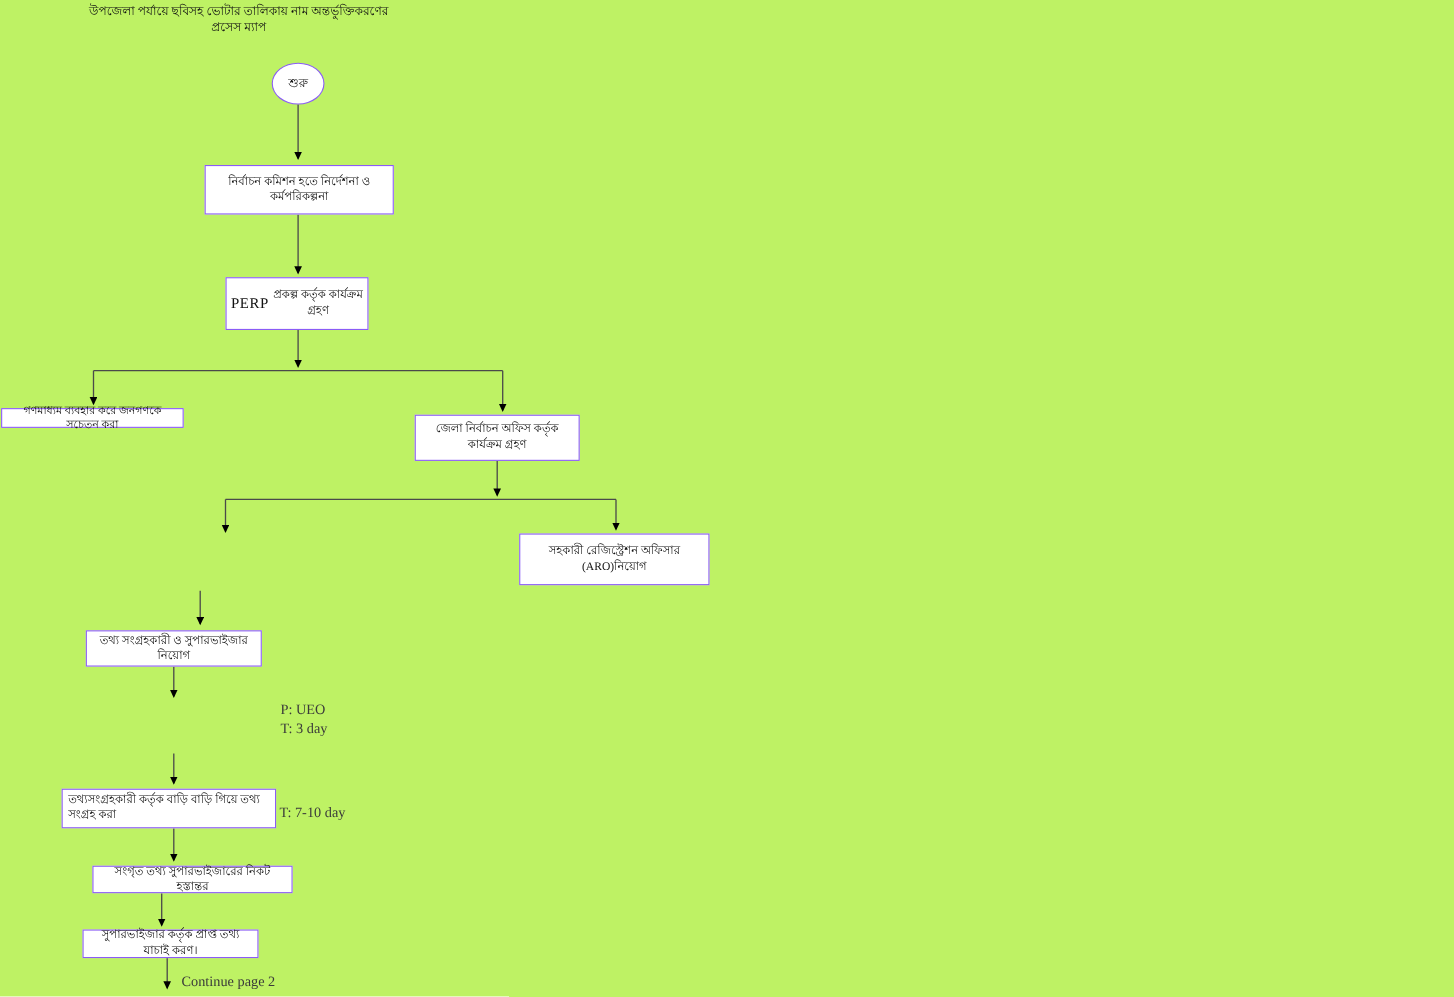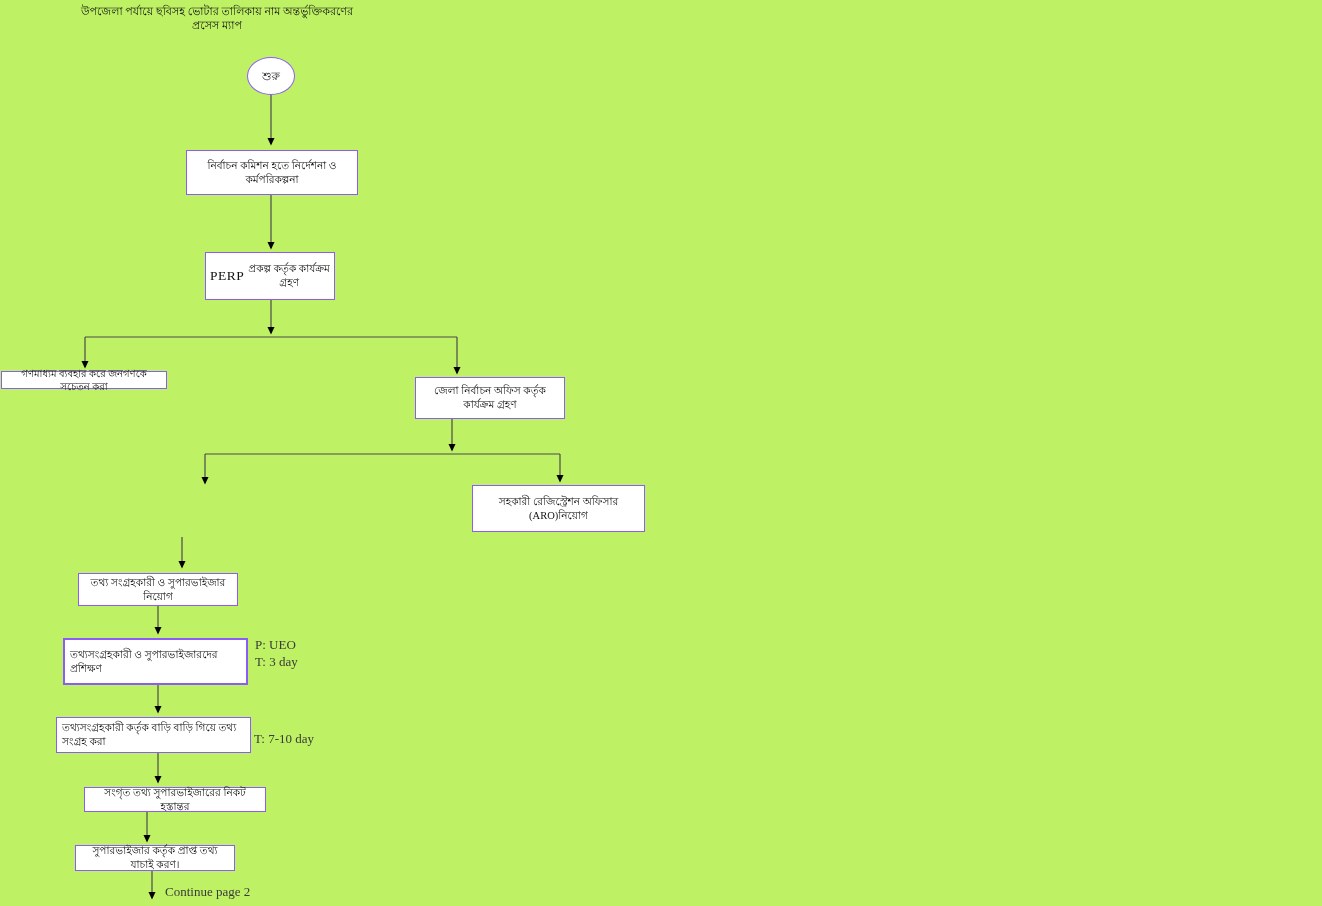--- a/index.html
+++ b/index.html
@@ -101,28 +101,27 @@
   <div class="node" style="left:186px; top:150px; width:172px; height:45px;">নির্বাচন কমিশন হতে নির্দেশনা ও কর্মপরিকল্পনা</div>
 
   <div class="node" style="left:205px; top:252px; width:130px; height:48px;">
     <span class="perp-latin">PERP</span>
     <span class="perp-bn">প্রকল্প কর্তৃক কার্যক্রম গ্রহণ</span>
   </div>
 
 
   <div class="node" style="left:1px; top:371px; width:166px; height:18px; font-size:10px;">গণমাধ্যম ব্যবহার করে জনগণকে সচেতন করা</div>
 
-  <div class="node" style="left:377px; top:377px; width:150px; height:42px;margin-left:38px;">জেলা নির্বাচন অফিস কর্তৃক কার্যক্রম গ্রহণ</div>
+  <div class="node" style="left:377px; top:377px; width:150px; height:42px;">জেলা নির্বাচন অফিস কর্তৃক কার্যক্রম গ্রহণ</div>
 
 
   <div class="node" style="left:472px; top:485px; width:173px; height:47px;">সহকারী রেজিস্ট্রেশন অফিসার (ARO)নিয়োগ</div>
 
   <div class="node" style="left:78px; top:573px; width:160px; height:33px;">তথ্য সংগ্রহকারী ও সুপারভাইজার নিয়োগ</div>
 
-  <div class="node thick left-align" style="left:63px; top:638px; width:185px; height:47px;">তথ্যসংগ্রহকারী ও সুপারভাইজারদের প্রশিক্ষণ</div>
 
   <div class="ann" style="left:255px; top:636px;">P: UEO</div>
   <div class="ann" style="left:255px; top:653px;">T: 3 day</div>
 
   <div class="node left-align" style="left:56px; top:717px; width:195px; height:36px;">তথ্যসংগ্রহকারী কর্তৃক বাড়ি বাড়ি গিয়ে তথ্য সংগ্রহ করা</div>
 
   <div class="ann" style="left:254px; top:730px;">T: 7-10 day</div>
 
   <div class="node" style="left:84px; top:787px; width:182px; height:25px;">সংগৃত তথ্য সুপারভাইজারের নিকট হস্তান্তর</div>
 

